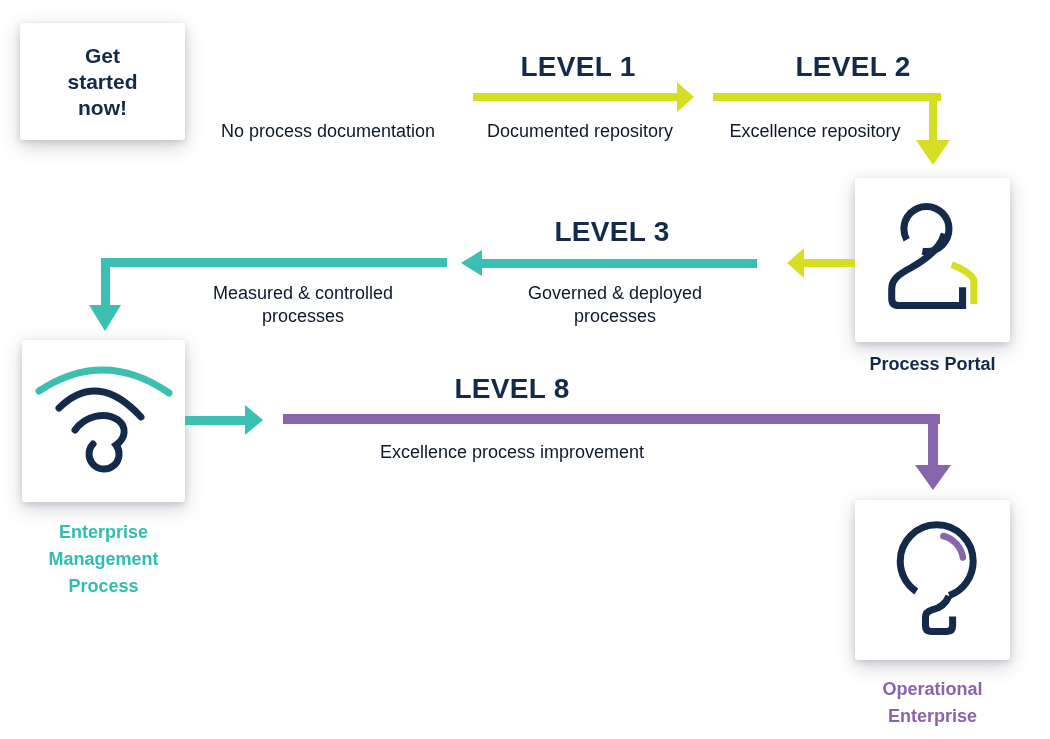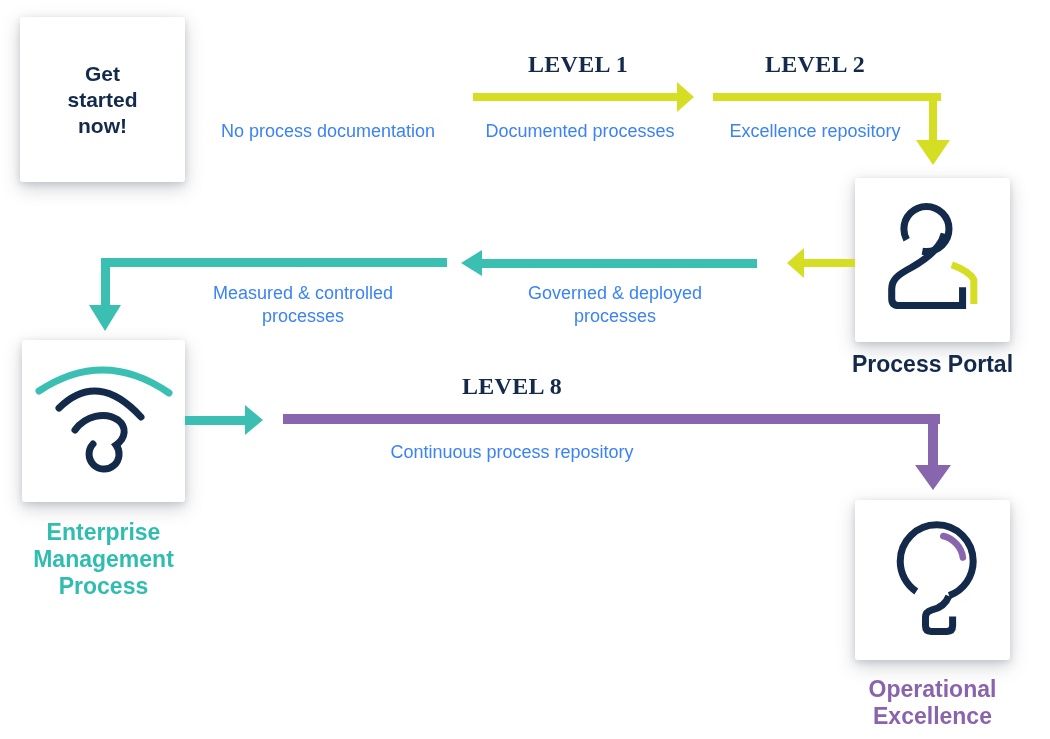--- a/index.html
+++ b/index.html
@@ -20,77 +20,78 @@
     display:flex;align-items:center;justify-content:center;
   }
   .preline{white-space:pre-line;}
 
   .start-text{
     font-weight:bold;font-size:21px;line-height:26px;color:var(--navy);
     text-align:center;
   }
 
   .lvl-title{
-    position:absolute;font-weight:bold;font-size:24px;color:var(--navy);
-    text-align:center;letter-spacing:0.3px;font-family:Liberation Serif, serif;
+    position:absolute;font-weight:bold;font-size:28px;color:var(--navy);
+    text-align:center;letter-spacing:0.3px;
   }
   .caption{
-    position:absolute;font-size:18px;line-height:23px;color:#3b82f6;
+    position:absolute;font-size:18px;line-height:23px;color:#0f172a;
     text-align:center;
   }
   .node-label{
-    position:absolute;font-weight:bold;font-size:23px;line-height:27px;
+    position:absolute;font-weight:bold;font-size:18px;line-height:27px;
     text-align:center;
   }
 
   .seg{position:absolute;}
   .seg.yellow{background:var(--yellow);}
   .seg.teal{background:var(--teal);}
   .seg.purple{background:var(--purple);}
 
   .tri{position:absolute;width:0;height:0;}
 
   svg{display:block;}
 </style>
 </head>
 <body>
 
 <div class="canvas">
 
-  <div class="card" style="left:20px;top:17px;width:165px;height:165px;">
+  <div class="card" style="left:20px;top:23px;width:165px;height:117px;">
     <div class="start-text preline">Get
 started
 now!</div>
   </div>
 
   <div class="caption" style="left:198px;top:120px;width:260px;">No process documentation</div>
 
   <div class="lvl-title" style="left:478px;top:51px;width:200px;">LEVEL 1</div>
   <div class="seg yellow" style="left:473px;top:93px;width:204px;height:8px;"></div>
   <div class="tri" style="left:677px;top:82px;border-top:15px solid transparent;border-bottom:15px solid transparent;border-left:17px solid var(--yellow);"></div>
-  <div class="caption" style="left:480px;top:120px;width:200px;">Documented processes</div>
+  <div class="caption" style="left:480px;top:120px;width:200px;">Documented repository</div>
 
-  <div class="lvl-title" style="left:715px;top:51px;width:200px;">LEVEL 2</div>
+  <div class="lvl-title" style="left:753px;top:51px;width:200px;">LEVEL 2</div>
   <div class="seg yellow" style="left:713px;top:93px;width:228px;height:8px;"></div>
   <div class="seg yellow" style="left:929px;top:93px;width:8px;height:47px;"></div>
   <div class="tri" style="left:916px;top:140px;border-left:17px solid transparent;border-right:17px solid transparent;border-top:25px solid var(--yellow);"></div>
   <div class="caption" style="left:715px;top:120px;width:200px;">Excellence repository</div>
 
   <div class="card" style="left:855px;top:178px;width:155px;height:164px;">
     <svg width="122" height="132" viewBox="0 0 130 140">
       <circle cx="58" cy="37" r="24" fill="none" stroke="#132a4a" stroke-width="7.5" stroke-dasharray="42 21 300"></circle>
       <path d="M 77,42 C 73,58 58,69 42,78 C 27,86 21,91 21,101 L 21,111 Q 21,118.5 28.5,118.5 L 96.5,118.5 L 96.5,99" fill="none" stroke="#132a4a" stroke-width="7.5"></path>
       <path d="M 85,75 C 96,79 105,84 108.5,91 L 108.5,117" fill="none" stroke="#d6de23" stroke-width="7.5"></path>
     </svg>
   </div>
   <div class="node-label" style="left:845px;top:351px;width:175px;color:var(--navy);">Process Portal</div>
 
   <div class="seg yellow" style="left:804px;top:259px;width:51px;height:8px;"></div>
   <div class="tri" style="left:787px;top:248px;border-top:15px solid transparent;border-bottom:15px solid transparent;border-right:17px solid var(--yellow);"></div>
 
+  <div class="lvl-title" style="left:512px;top:216px;width:200px;">LEVEL 3</div>
   <div class="seg teal" style="left:482px;top:259px;width:275px;height:9px;"></div>
   <div class="tri" style="left:461px;top:250px;border-top:13.5px solid transparent;border-bottom:13.5px solid transparent;border-right:21px solid var(--teal);"></div>
   <div class="caption preline" style="left:515px;top:282px;width:200px;">Governed &amp; deployed
 processes</div>
 
   <div class="seg teal" style="left:101px;top:258px;width:346px;height:9px;"></div>
   <div class="seg teal" style="left:101px;top:258px;width:9px;height:47px;"></div>
   <div class="tri" style="left:89px;top:305px;border-left:16.5px solid transparent;border-right:16.5px solid transparent;border-top:26px solid var(--teal);"></div>
   <div class="caption preline" style="left:203px;top:282px;width:200px;">Measured &amp; controlled
 processes</div>
@@ -106,25 +107,25 @@
 Management
 Process</div>
 
   <div class="seg teal" style="left:185px;top:415.5px;width:60px;height:9px;"></div>
   <div class="tri" style="left:245px;top:405px;border-top:15px solid transparent;border-bottom:15px solid transparent;border-left:18px solid var(--teal);"></div>
 
   <div class="lvl-title" style="left:412px;top:373px;width:200px;">LEVEL 8</div>
   <div class="seg purple" style="left:283px;top:414px;width:657px;height:10px;"></div>
   <div class="seg purple" style="left:928px;top:414px;width:10px;height:51px;"></div>
   <div class="tri" style="left:915px;top:465px;border-left:18px solid transparent;border-right:18px solid transparent;border-top:25px solid var(--purple);"></div>
-  <div class="caption" style="left:362px;top:441px;width:300px;">Continuous process repository</div>
+  <div class="caption" style="left:362px;top:441px;width:300px;">Excellence process improvement</div>
 
   <div class="card" style="left:855px;top:500px;width:155px;height:160px;">
     <svg width="145" height="150" viewBox="0 0 155 160">
       <circle cx="82" cy="60" r="39" fill="none" stroke="#132a4a" stroke-width="7.5" stroke-dasharray="47.6 36.7 300"></circle>
       <path d="M 89,33 A 28,28 0 0 1 110,56" fill="none" stroke="#8766ad" stroke-width="7" stroke-linecap="round"></path>
       <path d="M 95,97 C 92,105 85,110 77,112 Q 70,114 70,120 L 70,129 Q 70,135 76,135 L 93,135 Q 99,135 99,129 L 99,119" fill="none" stroke="#132a4a" stroke-width="7.5"></path>
     </svg>
   </div>
   <div class="node-label preline" style="left:845px;top:676px;width:175px;color:var(--purple-text);">Operational
-Excellence</div>
+Enterprise</div>
 
 </div>
 
 </body></html>

